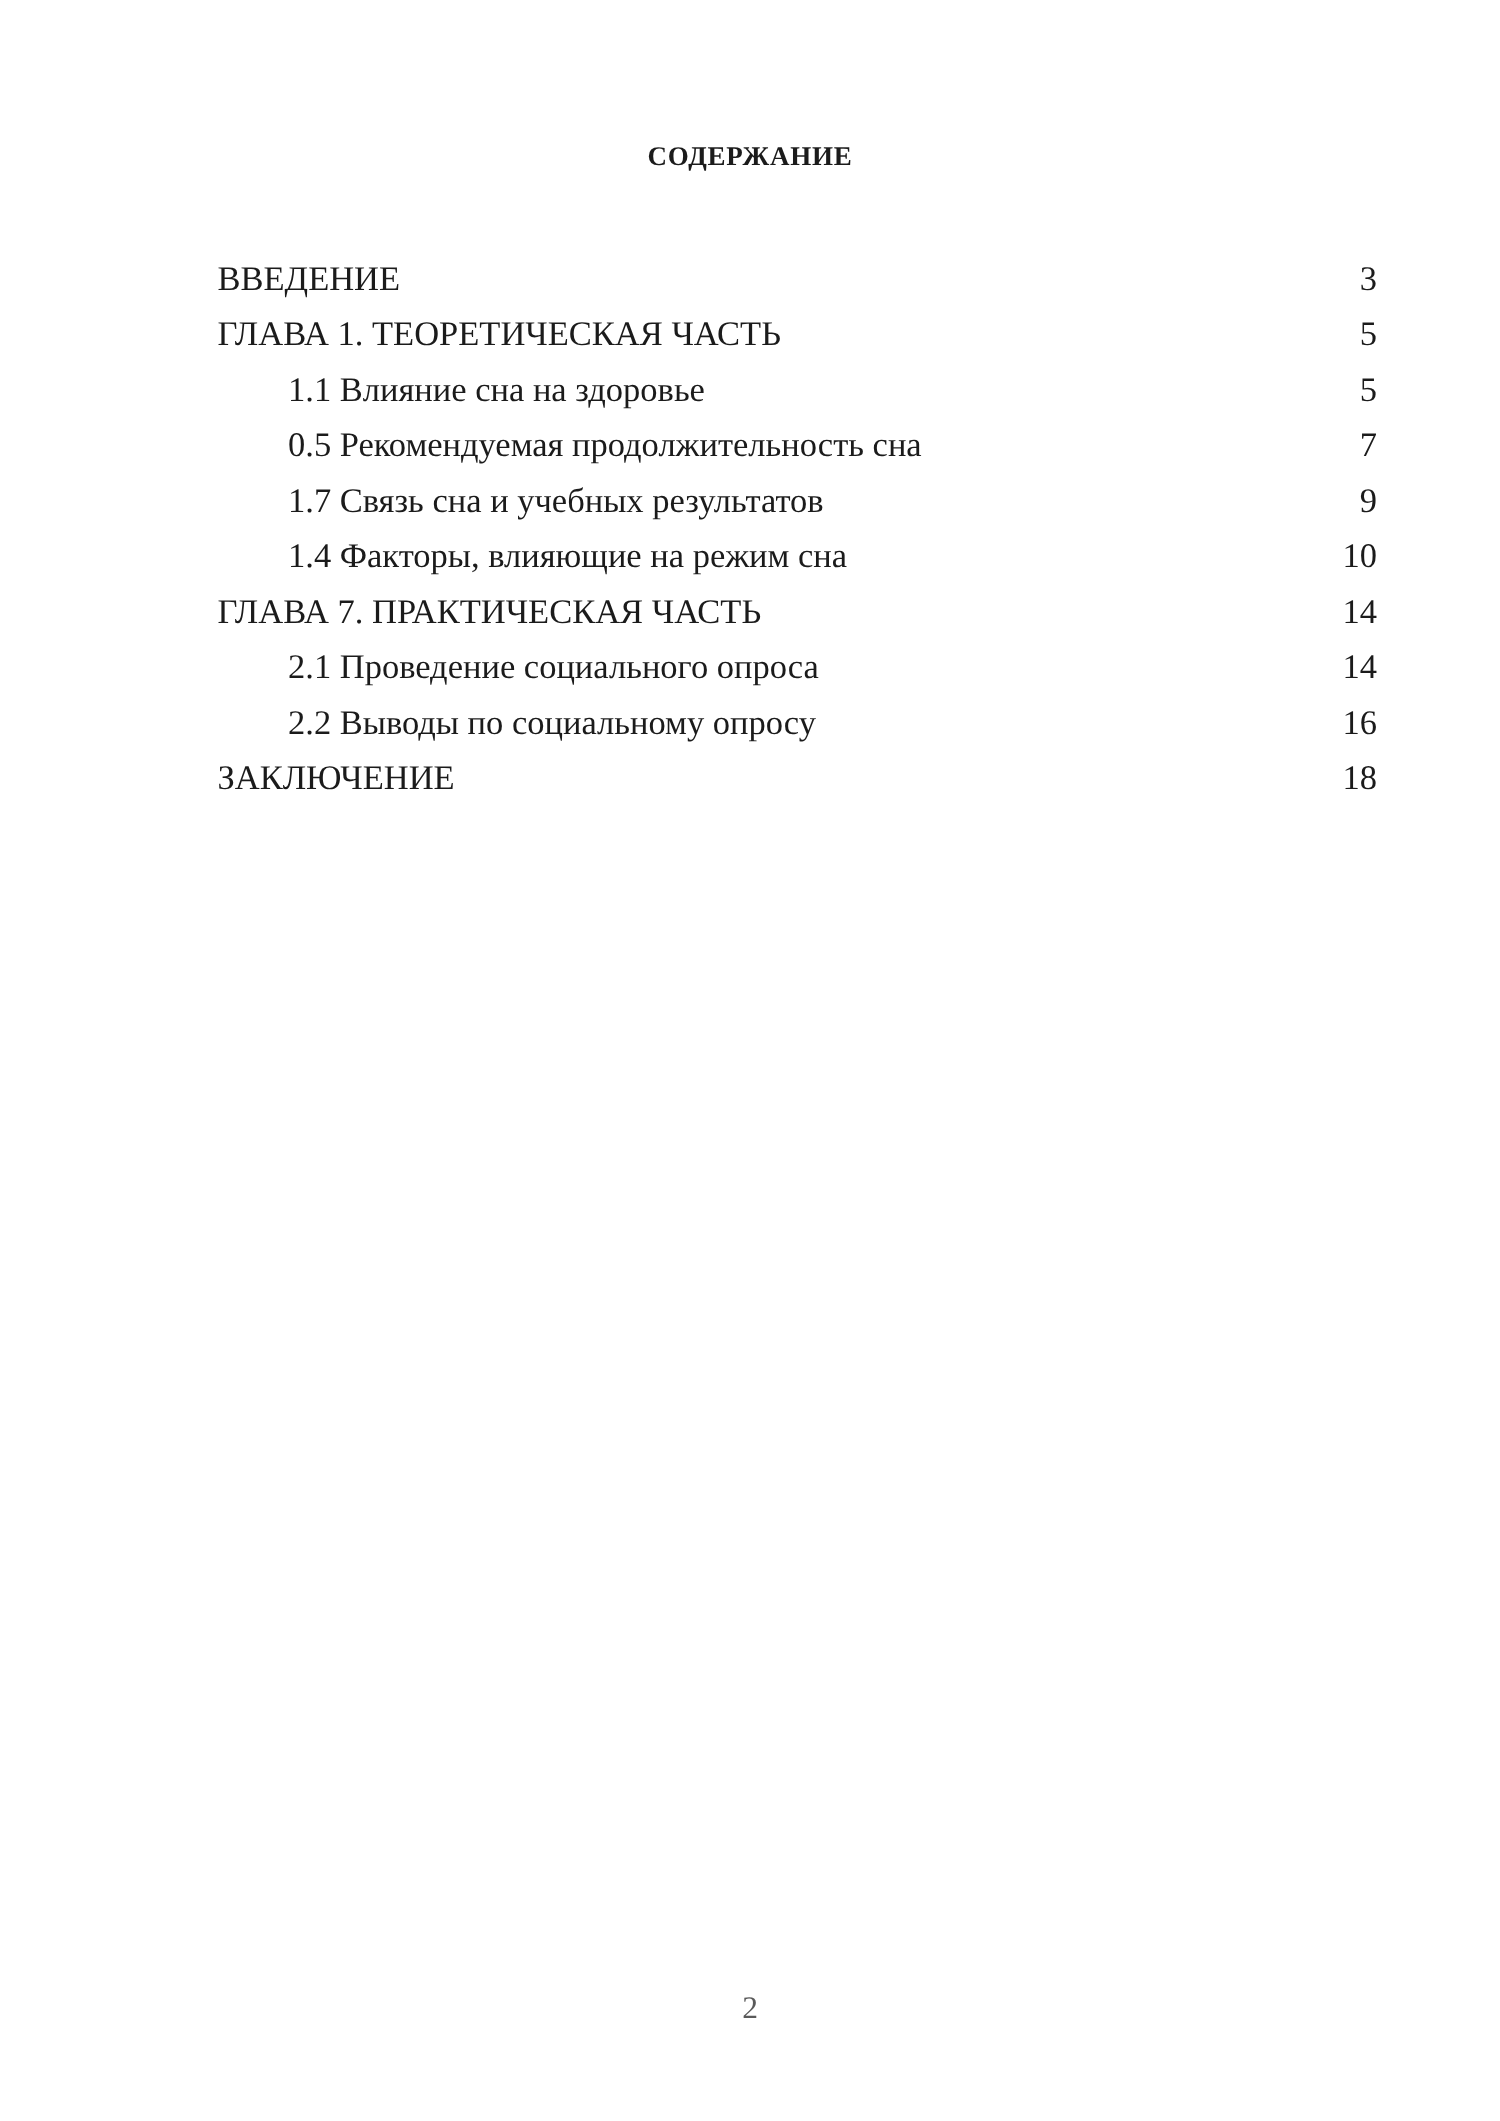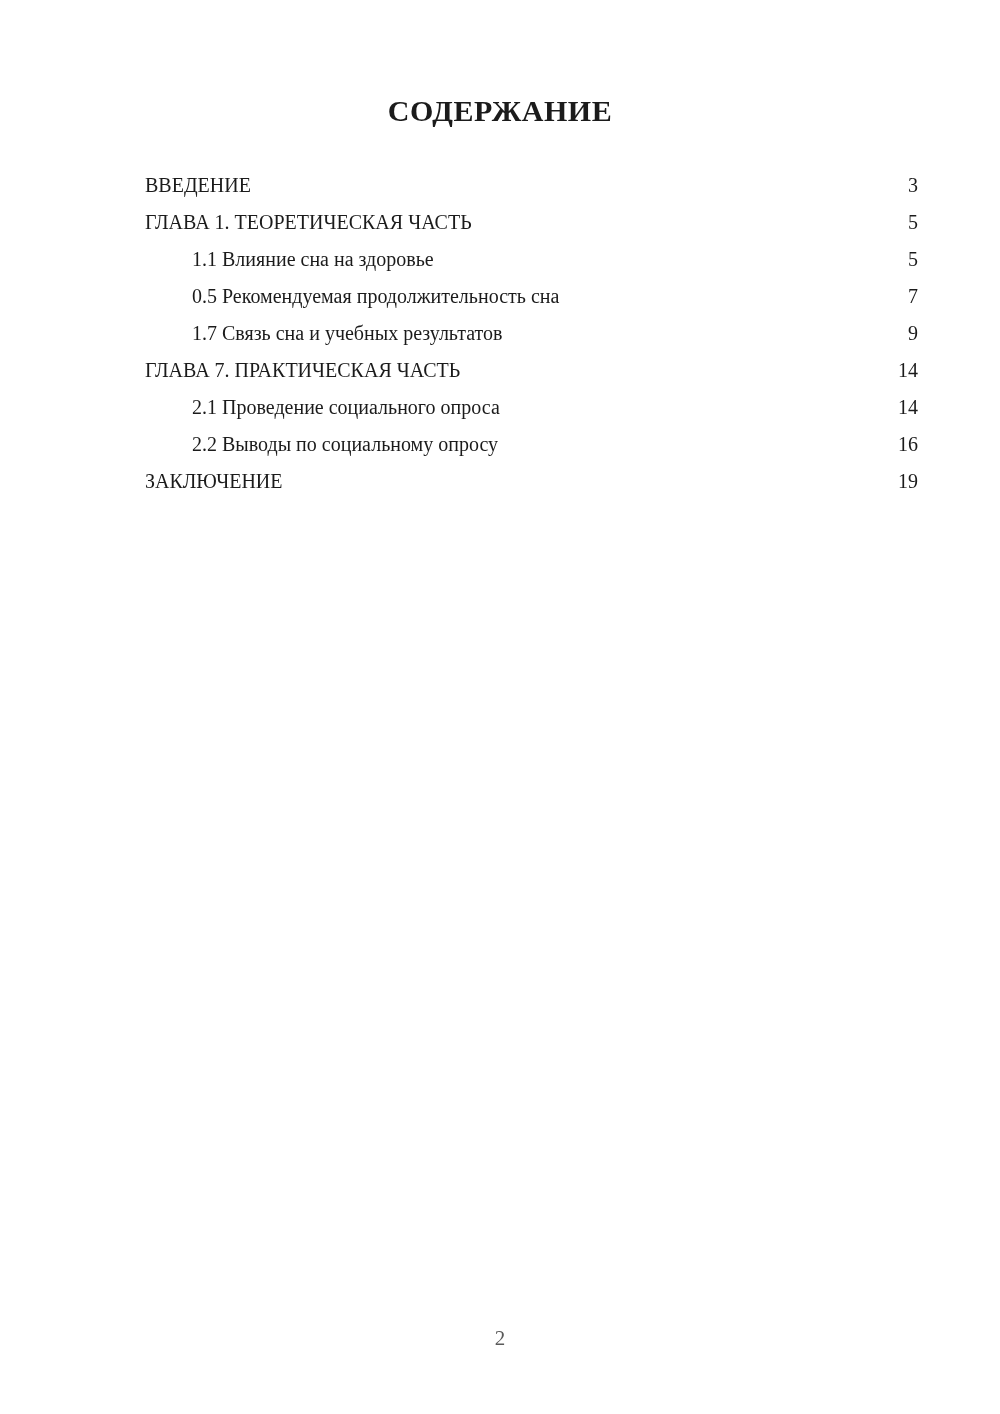--- a/index.html
+++ b/index.html
@@ -17,35 +17,35 @@
     color: var(--text-color, #1b1b1b);
     overflow: hidden;
   }
   .doc-title {
     position: absolute;
     top: 94px;
     left: 0;
     width: 100%;
     text-align: center;
     font-weight: bold;
-    font-size: 30px;
+    font-size: 18px;
     letter-spacing: 0.5px;
   }
   .toc {
     position: absolute;
     top: 167px;
     left: 145px;
     right: 82px;
   }
   .toc-row {
     display: flex;
     align-items: center;
     height: 37px;
     line-height: 37px;
-    font-size: 20px;
+    font-size: 23px;
     white-space: nowrap;
   }
   .toc-row.indent .toc-label {
     padding-left: 47px;
   }
   .toc-label {
     flex: 1 1 auto;
     overflow: hidden;
   }
   .toc-page {
@@ -89,38 +89,42 @@
     <div class="toc-row indent">
       <span class="toc-label">0.5 Рекомендуемая продолжительность сна</span>
       <span class="toc-page">7</span>
     </div>
 
     <div class="toc-row indent">
       <span class="toc-label">1.7 Связь сна и учебных результатов</span>
       <span class="toc-page">9</span>
     </div>
 
+    <div class="toc-row indent">
+      <span class="toc-label">1.4 Факторы, влияющие на режим сна</span>
+      <span class="toc-page">10</span>
+    </div>
 
     <div class="toc-row">
       <span class="toc-label">ГЛАВА 7. ПРАКТИЧЕСКАЯ ЧАСТЬ</span>
       <span class="toc-page">14</span>
     </div>
 
     <div class="toc-row indent">
       <span class="toc-label">2.1 Проведение социального опроса</span>
       <span class="toc-page">14</span>
     </div>
 
     <div class="toc-row indent">
       <span class="toc-label">2.2 Выводы по социальному опросу</span>
       <span class="toc-page">16</span>
     </div>
 
     <div class="toc-row">
       <span class="toc-label">ЗАКЛЮЧЕНИЕ</span>
-      <span class="toc-page">19</span>
+      <span class="toc-page">18</span>
     </div>
 
   </div>
 
   <div class="footer-pagenum">2</div>
 
 </div>
 
 </body></html>

